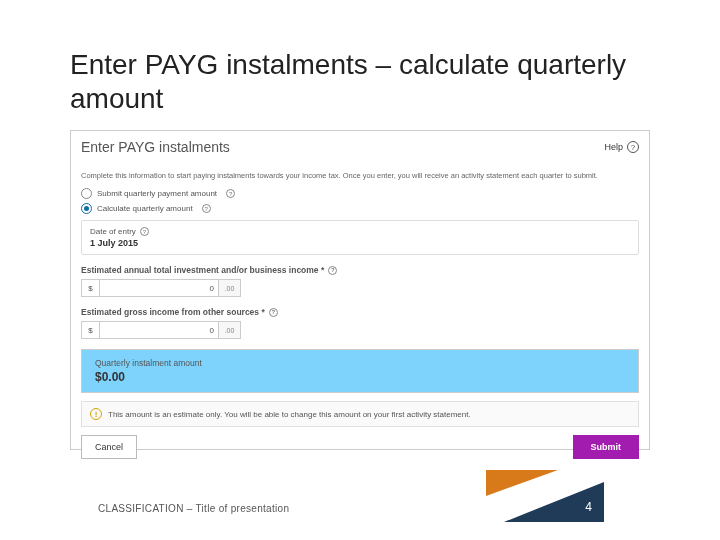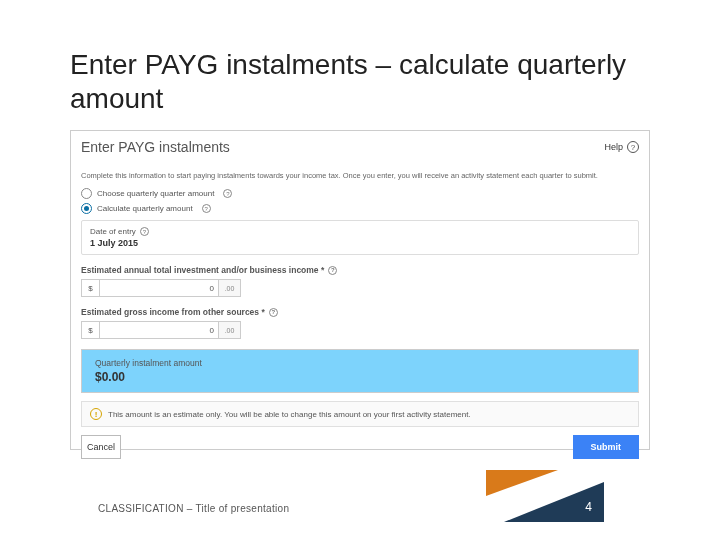--- a/index.html
+++ b/index.html
@@ -25,22 +25,22 @@
   .currency-sym { width: 18px; border: 1px solid #ccc; border-right: none; display: flex; align-items: center; justify-content: center; font-size: 8px; color: #555; background: #fff; }
   .currency-input { width: 120px; height: 18px; border: 1px solid #ccc; font-size: 8px; padding: 0 4px; text-align: right; color: #555; }
   .currency-cents { width: 22px; height: 18px; border: 1px solid #ccc; border-left: none; display: flex; align-items: center; justify-content: center; font-size: 7px; color: #888; background: #f7f7f7; }
   .section-label { font-size: 8.5px; color: #555; margin-top: 10px; display: flex; align-items: center; font-weight: bold; }
   .result-box { border: 1px solid #ccc; background: #7dd3fc; padding: 8px 13px; margin-top: 10px; }
   .result-box .rl { font-size: 8.5px; color: #555; }
   .result-box .rv { font-size: 12px; font-weight: bold; color: #333; margin-top: 2px; }
   .note-row { display: flex; align-items: center; gap: 6px; border: 1px solid #e0e0e0; background: #fafafa; padding: 6px 8px; margin-top: 8px; font-size: 8px; color: #555; }
   .info-icon { display: inline-flex; align-items: center; justify-content: center; width: 12px; height: 12px; border: 1px solid #d6a400; color: #d6a400; border-radius: 50%; font-size: 8px; font-weight: bold; }
   .footer-row { display: flex; justify-content: space-between; align-items: center; margin-top: 8px; }
-  .cancel-btn { background: #fff; border: 1px solid #bbb; padding: 6px 5px; font-size: 9px; color: #333; cursor: pointer; }
-  .submit-btn { background: #3b82f6; color: #fff; border: none; padding: 7px 18px; font-size: 9px; font-weight: bold; cursor: pointer; }
+  .cancel-btn { background: #fff; border: 1px solid #bbb; padding: 6px 13px; font-size: 9px; color: #333; cursor: pointer; }
+  .submit-btn { background: #a21caf; color: #fff; border: none; padding: 7px 18px; font-size: 9px; font-weight: bold; cursor: pointer; }
   .footer-text { position: absolute; left: 98px; bottom: 26px; font-size: 10px; color: #555; letter-spacing: 0.3px; text-align: right; }
   .corner-deco { position: absolute; right: 0; bottom: 18px; width: 120px; height: 52px; }
   .tri-blue { position: absolute; right: 0; bottom: 0; width: 0; height: 0; border-bottom: 40px solid #1f3b57; border-left: 100px solid transparent; }
   .tri-orange { position: absolute; right: 46px; bottom: 26px; width: 0; height: 0; border-top: 26px solid #d97a1a; border-right: 72px solid transparent; }
   .page-num { position: absolute; right: 12px; bottom: 8px; color: #fff; font-size: 12px; z-index: 5; }
 </style>
 </head>
 <body>
 
 <div class="slide">
@@ -55,21 +55,21 @@
         <div class="help">
           <span>Help</span>
           <span class="help-icon">?</span>
         </div>
       </div>
 
       <div class="intro">Complete this information to start paying instalments towards your income tax. Once you enter, you will receive an activity statement each quarter to submit.</div>
 
       <div class="radio-row">
         <span class="radio-outer"></span>
-        <span>Choose quarterly quarter amount</span>
+        <span>Submit quarterly payment amount</span>
         <span class="mini-help">?</span>
       </div>
       <div class="radio-row">
         <span class="radio-outer selected">
             <span class="radio-dot"></span>
           </span>
         <span>Calculate quarterly amount</span>
         <span class="mini-help">?</span>
       </div>
 

